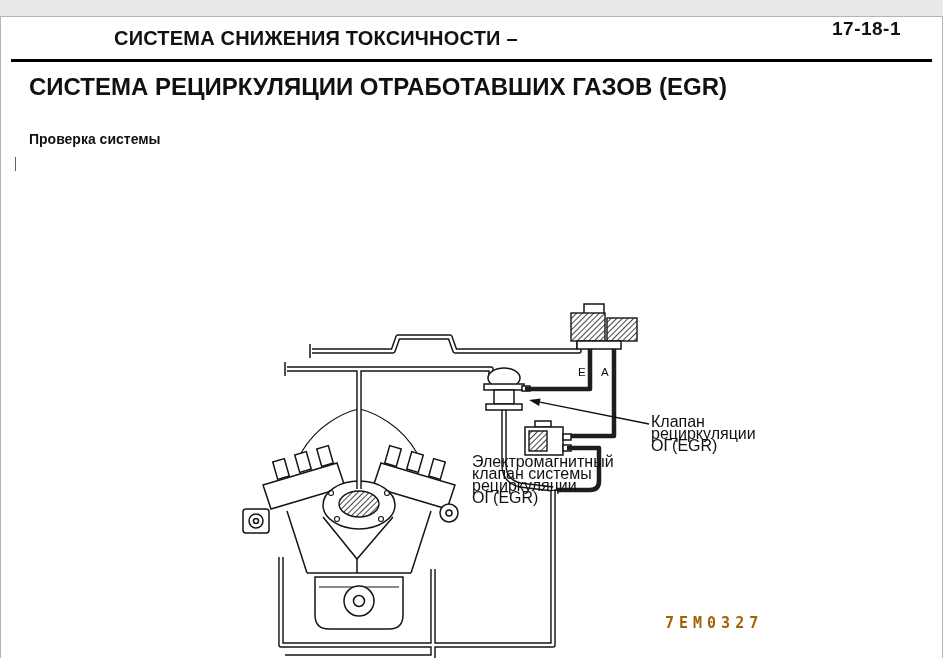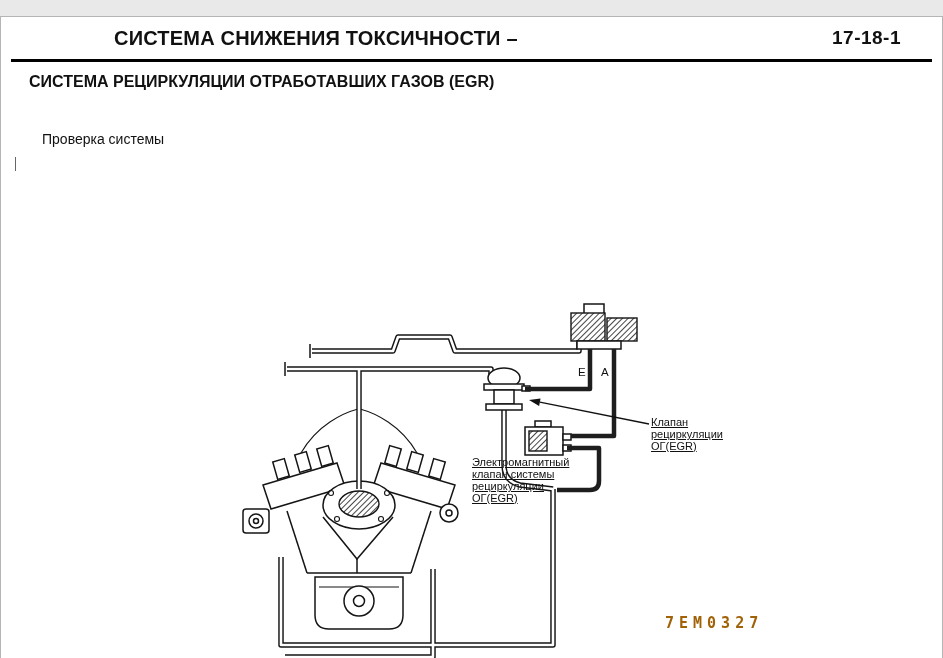--- a/index.html
+++ b/index.html
@@ -4,32 +4,32 @@
 <style>
   * { margin:0; padding:0; box-sizing:border-box; }
   html,body { background:#e9e9e9; }
   body { font-family:"Liberation Sans", sans-serif; color:#111; }
   .page { position:relative; width:943px; height:658px; background:#ffffff;
           border:1px solid #b5b5b5; overflow:hidden; margin:16px auto; }
   .abs { position:absolute; }
 
   .hdr-title { left:113px; top:10px; font-size:20px; font-weight:bold; letter-spacing:.2px; white-space:nowrap; }
   .hdr-sub   { left:589px; top:6px;  font-size:14px; font-weight:bold; line-height:16px; }
-  .hdr-num   { left:831px; top:10px; font-size:19px; font-weight:bold; letter-spacing:.5px; }
+  .hdr-num   { left:831px; top:1px; font-size:19px; font-weight:bold; letter-spacing:.5px; }
   .rule-top    { left:10px; right:10px; top:42px;  height:3px; background:#000; }
   .rule-bottom { left:10px; right:10px; top:646px; height:2px; background:#000; }
 
-  .h1a { left:28px; top:56px;  font-size:16px; font-weight:bold; white-space:nowrap; }
+  .h1a { left:28px; top:56px;  font-size:24px; font-weight:bold; white-space:nowrap; }
   .h1b { left:28px; top:82px;  font-size:20px; font-weight:bold; white-space:nowrap; }
-  .h2  { left:41px; top:114px; font-size:14px; font-weight:normal; }
+  .h2  { left:28px; top:114px; font-size:14px; font-weight:bold; }
   .tick { left:14px; top:140px; width:1px; height:14px; background:#666; }
 
   svg.diagram { position:absolute; left:0; top:0; width:943px; height:658px; }
 
-  .lbl { font-size:11px; line-height:12px; color:#111; white-space:nowrap;text-decoration:underline; }
+  .lbl { font-size:16px; line-height:12px; color:#111; white-space:nowrap; }
   .lbl-egr { left:650px; top:399px; }
   .lbl-sol { left:471px; top:439px; }
   .port { font-size:11.5px; color:#111; }
   .port-e { left:577px; top:349px; }
   .port-a { left:600px; top:349px; }
   .drawno { left:664px; top:597px; font-family:"DejaVu Sans Mono", monospace;
             font-size:15px; letter-spacing:5px; font-weight:bold; color:#a16207; }
 
   
   .po   { fill:none; stroke:#151515; stroke-width:5.5; stroke-linejoin:round; stroke-linecap:butt; }

